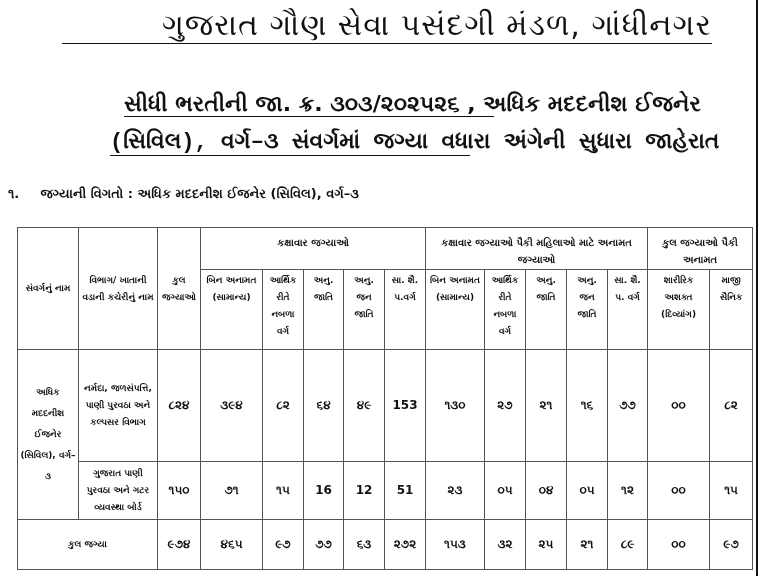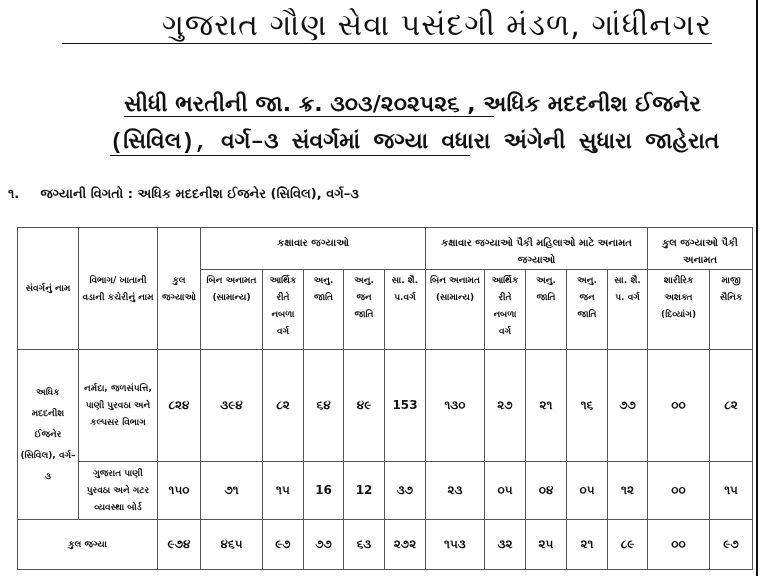--- a/index.html
+++ b/index.html
@@ -107,21 +107,21 @@
     <td class="num-cell">૦૦</td>
     <td class="num-cell">૮૨</td>
   </tr>
   <tr class="r2">
     <td>ગુજરાત પાણી પુરવઠા અને ગટર વ્યવસ્થા બોર્ડ</td>
     <td class="num-cell">૧૫૦</td>
     <td class="num-cell">૭૧</td>
     <td class="num-cell">૧૫</td>
     <td class="num-cell">16</td>
     <td class="num-cell">12</td>
-    <td class="num-cell">૩૭</td>
+    <td class="num-cell">51</td>
     <td class="num-cell">૨૩</td>
     <td class="num-cell">૦૫</td>
     <td class="num-cell">૦૪</td>
     <td class="num-cell">૦૫</td>
     <td class="num-cell">૧૨</td>
     <td class="num-cell">૦૦</td>
     <td class="num-cell">૧૫</td>
   </tr>
   <tr class="r3">
     <td colspan="2">કુલ જગ્યા</td>

